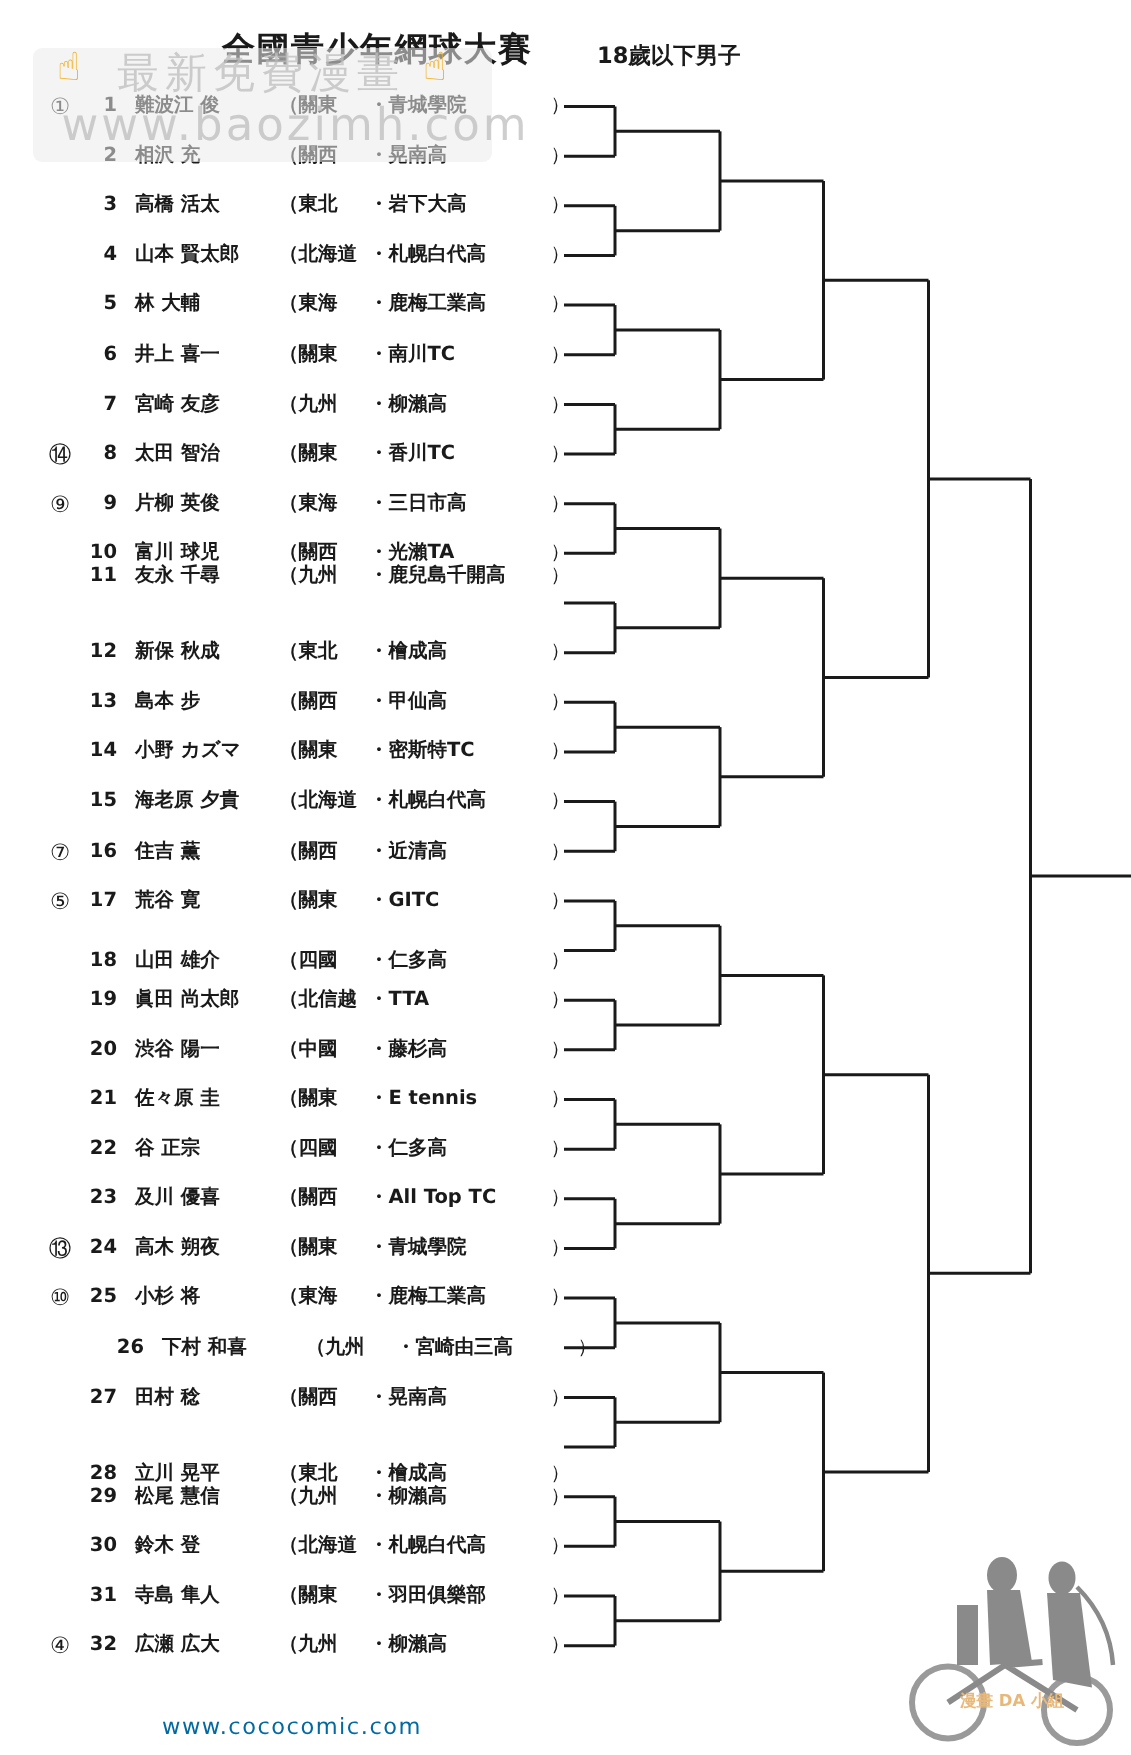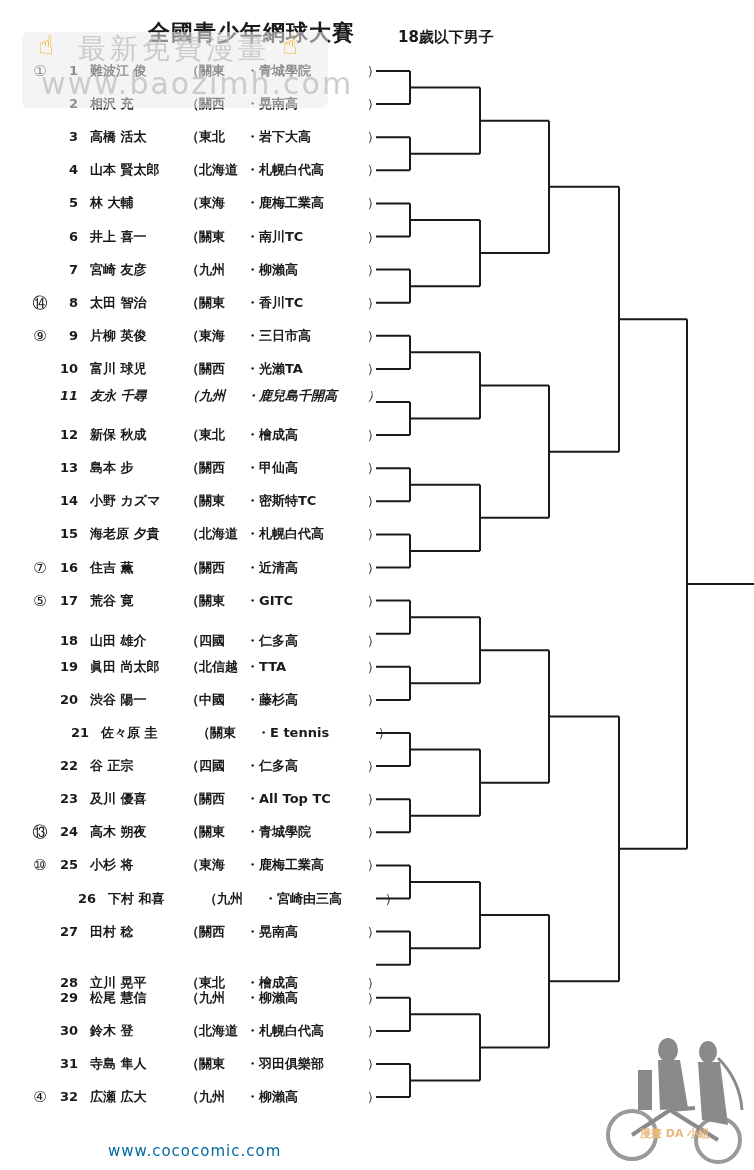--- a/index.html
+++ b/index.html
@@ -104,21 +104,21 @@
       <span class="paren">）</span>
     </div>
     <div class="row" style="top: 356.9px;">
       <span class="seed"></span>
       <span class="num">10</span>
       <span class="name">富川 球児</span>
       <span class="region">（關西</span>
       <span class="school">・光瀨TA</span>
       <span class="paren">）</span>
     </div>
-    <div class="row" style="top: 384px; font-style: italic;">
+    <div class="row" style="top: 372px;">
       <span class="seed"></span>
       <span class="num">11</span>
       <span class="name">友永 千尋</span>
       <span class="region">（九州</span>
       <span class="school">・鹿兒島千開高</span>
       <span class="paren">）</span>
     </div>
     <div class="row" style="top: 423.1px;">
       <span class="seed"></span>
       <span class="num">12</span>
@@ -184,21 +184,21 @@
       <span class="paren">）</span>
     </div>
     <div class="row" style="top: 687.9px;">
       <span class="seed"></span>
       <span class="num">20</span>
       <span class="name">渋谷 陽一</span>
       <span class="region">（中國</span>
       <span class="school">・藤杉高</span>
       <span class="paren">）</span>
     </div>
-    <div class="row" style="top: 721px; margin-left: 11px;">
+    <div class="row" style="top: 721px;">
       <span class="seed"></span>
       <span class="num">21</span>
       <span class="name">佐々原 圭</span>
       <span class="region">（關東</span>
       <span class="school">・E tennis</span>
       <span class="paren">）</span>
     </div>
     <div class="row" style="top: 754.1px;">
       <span class="seed"></span>
       <span class="num">22</span>

